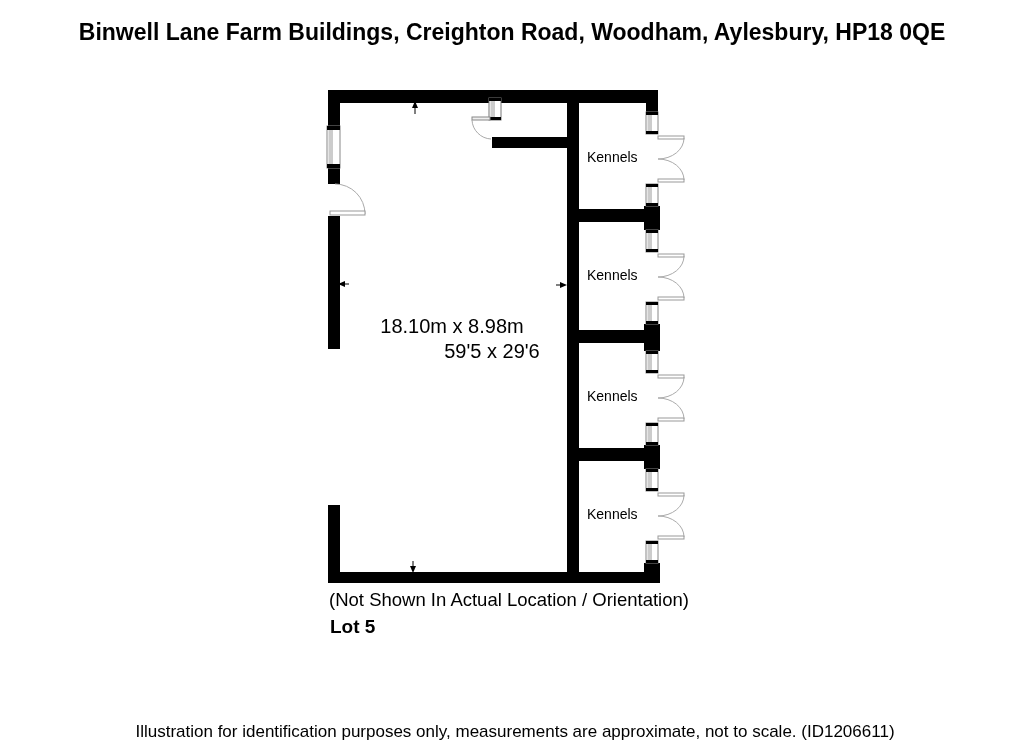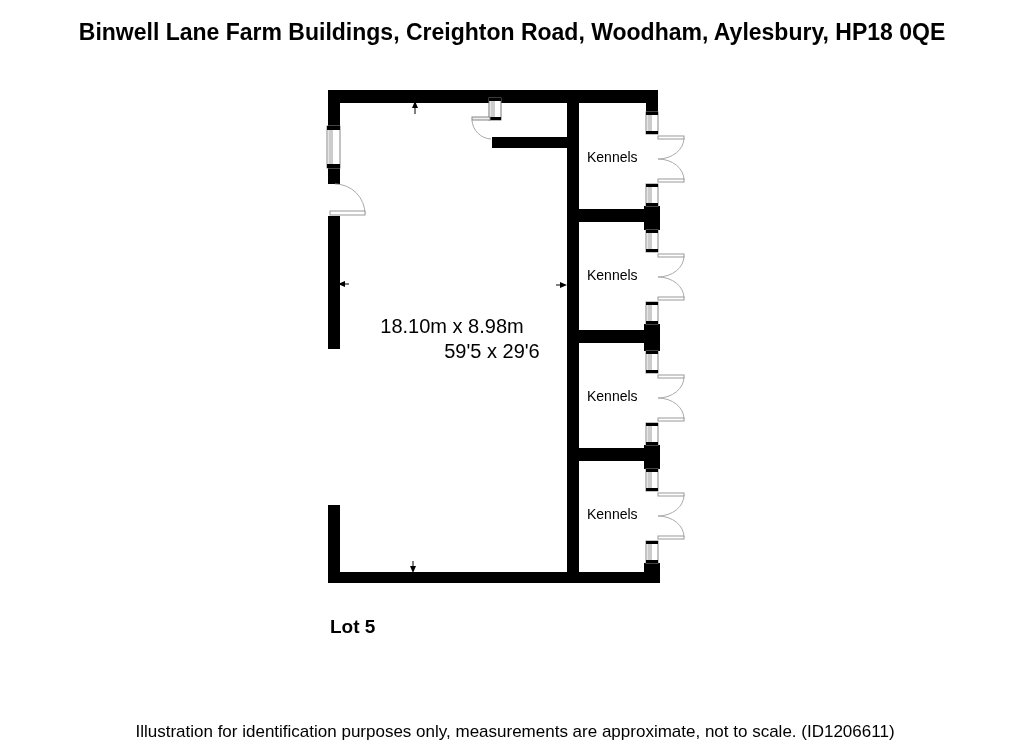--- a/index.html
+++ b/index.html
@@ -174,16 +174,17 @@
   <div class="txt title center">Binwell Lane Farm Buildings, Creighton Road, Woodham, Aylesbury, HP18 0QE</div>
 
   <div class="txt dim1 center">18.10m x 8.98m</div>
   <div class="txt dim2 center">59'5 x 29'6</div>
 
   <div class="txt kennel-label k1">Kennels</div>
   <div class="txt kennel-label k2">Kennels</div>
   <div class="txt kennel-label k3">Kennels</div>
   <div class="txt kennel-label k4">Kennels</div>
 
+  <div class="txt caption center">(Not Shown In Actual Location / Orientation)</div>
   <div class="txt lot">Lot 5</div>
 
   <div class="txt disclaimer center">Illustration for identification purposes only, measurements are approximate, not to scale. (ID1206611)</div>
 </div>
 
 </body></html>

